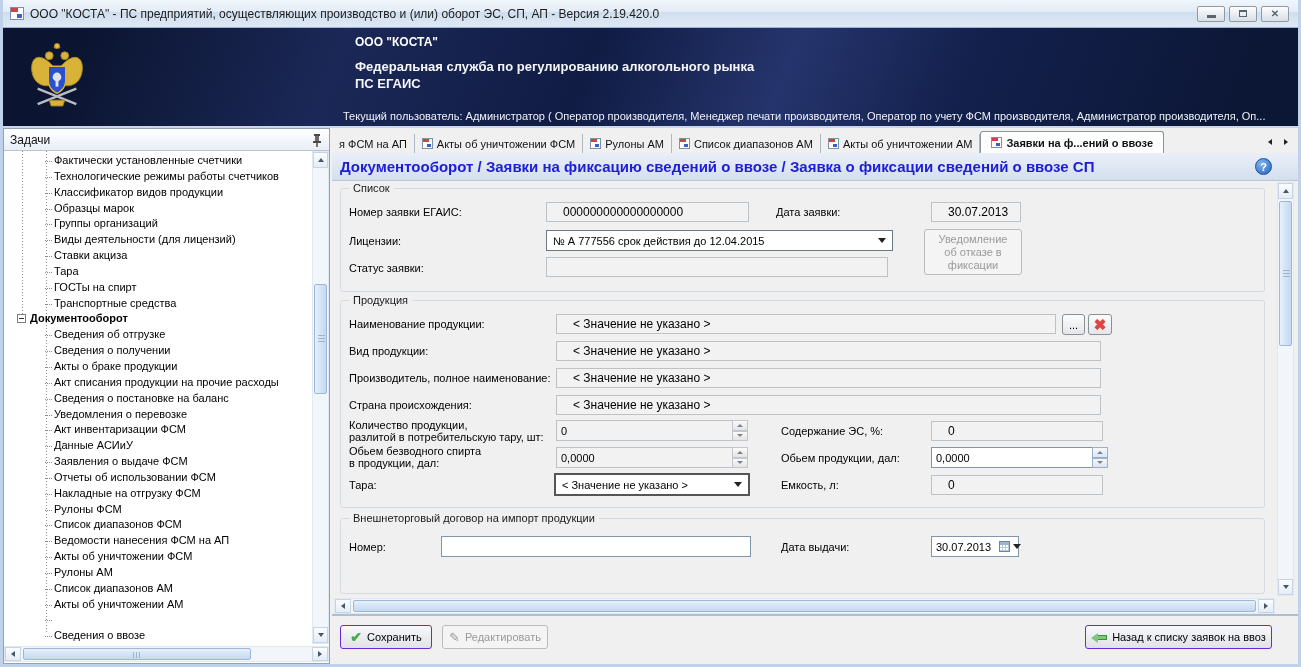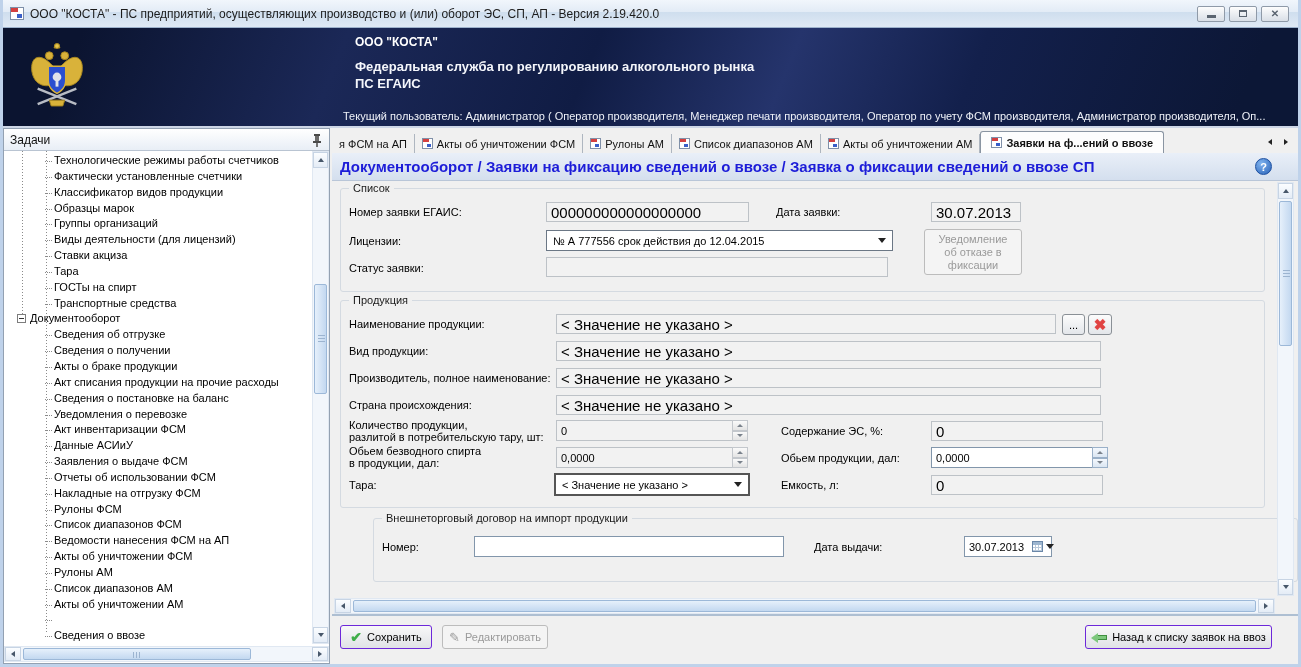--- a/index.html
+++ b/index.html
@@ -36,21 +36,21 @@
   .sidebar-header { position:absolute; left:0; top:0; right:0; height:22px; background:linear-gradient(#ffffff,#e8eef6);
     border-bottom:1px solid #b9c4d2; display:flex; align-items:center; padding:0 6px; }
   .sidebar-title { font-size:12px; color:#111; flex:1; }
   .pin-icon { width:12px; height:14px; flex:none; }
   .tree-wrap { position:absolute; left:0; top:22px; width:325px; height:493px; background:#fff; overflow:hidden; }
   .tree { position:absolute; left:0; top:2px; right:17px; }
   .guide-v { position:absolute; width:1px; background-image:repeating-linear-gradient(#8a8a8a 0 1px, transparent 1px 3px); }
   .tree-item { position:relative; height:15.85px; line-height:15.8px; font-size:11px; color:#000; white-space:nowrap; cursor:default; }
   .tree-item .connector { position:absolute; left:41px; top:8px; width:7px; border-top:1px dotted #8a8a8a; }
   .tree-item .tree-label { padding-left:50px; display:inline-block; }
-  .tree-item.branch .tree-label { padding-left:26px; }
+  .tree-item.branch .tree-label { padding-left:26px;font-weight:bold; }
   .expander { position:absolute; left:13px; top:3px; width:9px; height:9px; border:1px solid #7d7d7d; background:#fff; }
   .expander::before { content:""; display:block; width:5px; height:1px; background:#333; margin:3px auto 0; }
 
   
   .sb-v { position:absolute; width:17px; background:#f2f6fb; border:1px solid #e0e8f2; }
   .sb-h { position:absolute; height:16px; background:#f2f6fb; border:1px solid #e0e8f2; }
   .sb-btn { position:absolute; background:linear-gradient(#fbfdff,#e4ecf6); border:1px solid #c7d4e4; display:flex; align-items:center; justify-content:center; }
   .sb-btn.v { left:0; width:15px; height:16px; }
   .sb-btn.h { top:0; height:14px; width:16px; }
   .tri { width:0; height:0; }
@@ -85,21 +85,21 @@
   .breadcrumb-text { font-size:15px; font-weight:bold; color:#1d1dd8; padding-left:8px; flex:1; white-space:nowrap; overflow:hidden; }
   .help-icon { width:17px; height:17px; border-radius:50%; background:radial-gradient(circle at 35% 30%, #7fb3ef, #2a63b8);
     border:1px solid #1c4fa0; color:#fff; font-size:11px; font-weight:bold; display:flex; align-items:center; justify-content:center; margin-right:26px; flex:none; }
 
   .form-area { position:absolute; left:0; top:53px; width:966px; height:433px; background:#f0f0f0; }
 
   .group { position:absolute; border:1px solid #d4dae1; border-radius:3px; }
   .legend { position:absolute; top:-7px; left:8px; background:#f0f0f0; padding:0 4px; font-size:11px; color:#1a1a1a; }
   .lbl { position:absolute; font-size:11px; color:#000; white-space:nowrap; line-height:12px; }
 
-  .tb { position:absolute; height:20px; font-size:15px; display:flex; align-items:center; padding:0 4px; overflow:hidden; white-space:nowrap; }
+  .tb { position:absolute; height:20px; font-size:12px; display:flex; align-items:center; padding:0 16px; overflow:hidden; white-space:nowrap; }
   .tb.ro { background:#f2f2f2; border:1px solid #bdc2c7; color:#000; }
   .tb.white { background:#fff; border:1px solid #8296ab; }
 
   .combo { position:absolute; height:21px; background:#fff; border:1px solid #6b7785; font-size:11px;
     display:flex; align-items:center; padding:0 6px; }
   .combo .combo-val { flex:1; white-space:nowrap; overflow:hidden; }
   .combo.thick { border:2px solid #555; height:23px; }
   .caret { width:0; height:0; border-left:4px solid transparent; border-right:4px solid transparent; border-top:5px solid #222; margin-left:6px; flex:none; }
 
   .spinner { position:absolute; height:21px; display:flex; }
@@ -186,22 +186,22 @@
         <rect x="3" y="1" width="6" height="2" fill="#4a4a4a"></rect>
         <rect x="4" y="3" width="4" height="5" fill="#6a6a6a"></rect>
         <rect x="2" y="8" width="8" height="2" fill="#4a4a4a"></rect>
         <line x1="6" y1="10" x2="6" y2="14" stroke="#4a4a4a" stroke-width="1.5"></line>
       </svg>
     </div>
     <div class="tree-wrap">
       <div class="guide-v" style="left:18px; top:0; height:166px;"></div>
       <div class="guide-v" style="left:42px; top:0; height:483px;"></div>
       <div class="tree">
+          <div class="tree-item"><span class="connector"></span><span class="tree-label">Фактически установленные счетчики</span></div>
           <div class="tree-item"><span class="connector"></span><span class="tree-label">Технологические режимы работы счетчиков</span></div>
-          <div class="tree-item"><span class="connector"></span><span class="tree-label">Фактически установленные счетчики</span></div>
           <div class="tree-item"><span class="connector"></span><span class="tree-label">Классификатор видов продукции</span></div>
           <div class="tree-item"><span class="connector"></span><span class="tree-label">Образцы марок</span></div>
           <div class="tree-item"><span class="connector"></span><span class="tree-label">Группы организаций</span></div>
           <div class="tree-item"><span class="connector"></span><span class="tree-label">Виды деятельности (для лицензий)</span></div>
           <div class="tree-item"><span class="connector"></span><span class="tree-label">Ставки акциза</span></div>
           <div class="tree-item"><span class="connector"></span><span class="tree-label">Тара</span></div>
           <div class="tree-item"><span class="connector"></span><span class="tree-label">ГОСТы на спирт</span></div>
           <div class="tree-item"><span class="connector"></span><span class="tree-label">Транспортные средства</span></div>
           <div class="tree-item branch"><span class="expander"></span><span class="tree-label">Документооборот</span></div>
           <div class="tree-item"><span class="connector"></span><span class="tree-label">Сведения об отгрузке</span></div>
@@ -400,21 +400,21 @@
         <div class="combo thick" style="left:213px; top:172px; width:196px;">
           <span class="combo-val">&lt; Значение не указано &gt;</span>
           <span class="caret"></span>
         </div>
         <span class="lbl" style="left:440px; top:178px;">Емкость, л:</span>
         <div class="tb ro" style="left:590px; top:174px; width:172px;">
             <span>0</span>
           </div>
       </div>
 
-      <div class="group" style="left:8px; top:337px; width:925px; height:64px;margin-left:33px;">
+      <div class="group" style="left:8px; top:337px; width:925px; height:76px;">
         <span class="legend">Внешнеторговый договор на импорт продукции</span>
         <span class="lbl" style="left:8px; top:22px;">Номер:</span>
         <div class="tb white" style="left:100px; top:17px; width:310px; height:21px;">
             <span></span>
           </div>
         <span class="lbl" style="left:440px; top:22px;">Дата выдачи:</span>
         <div class="datepicker" style="left:590px; top:17px; width:88px;">
           <span>30.07.2013</span>
           <span class="cal-icon"></span>
           <span class="dp-caret"></span>

